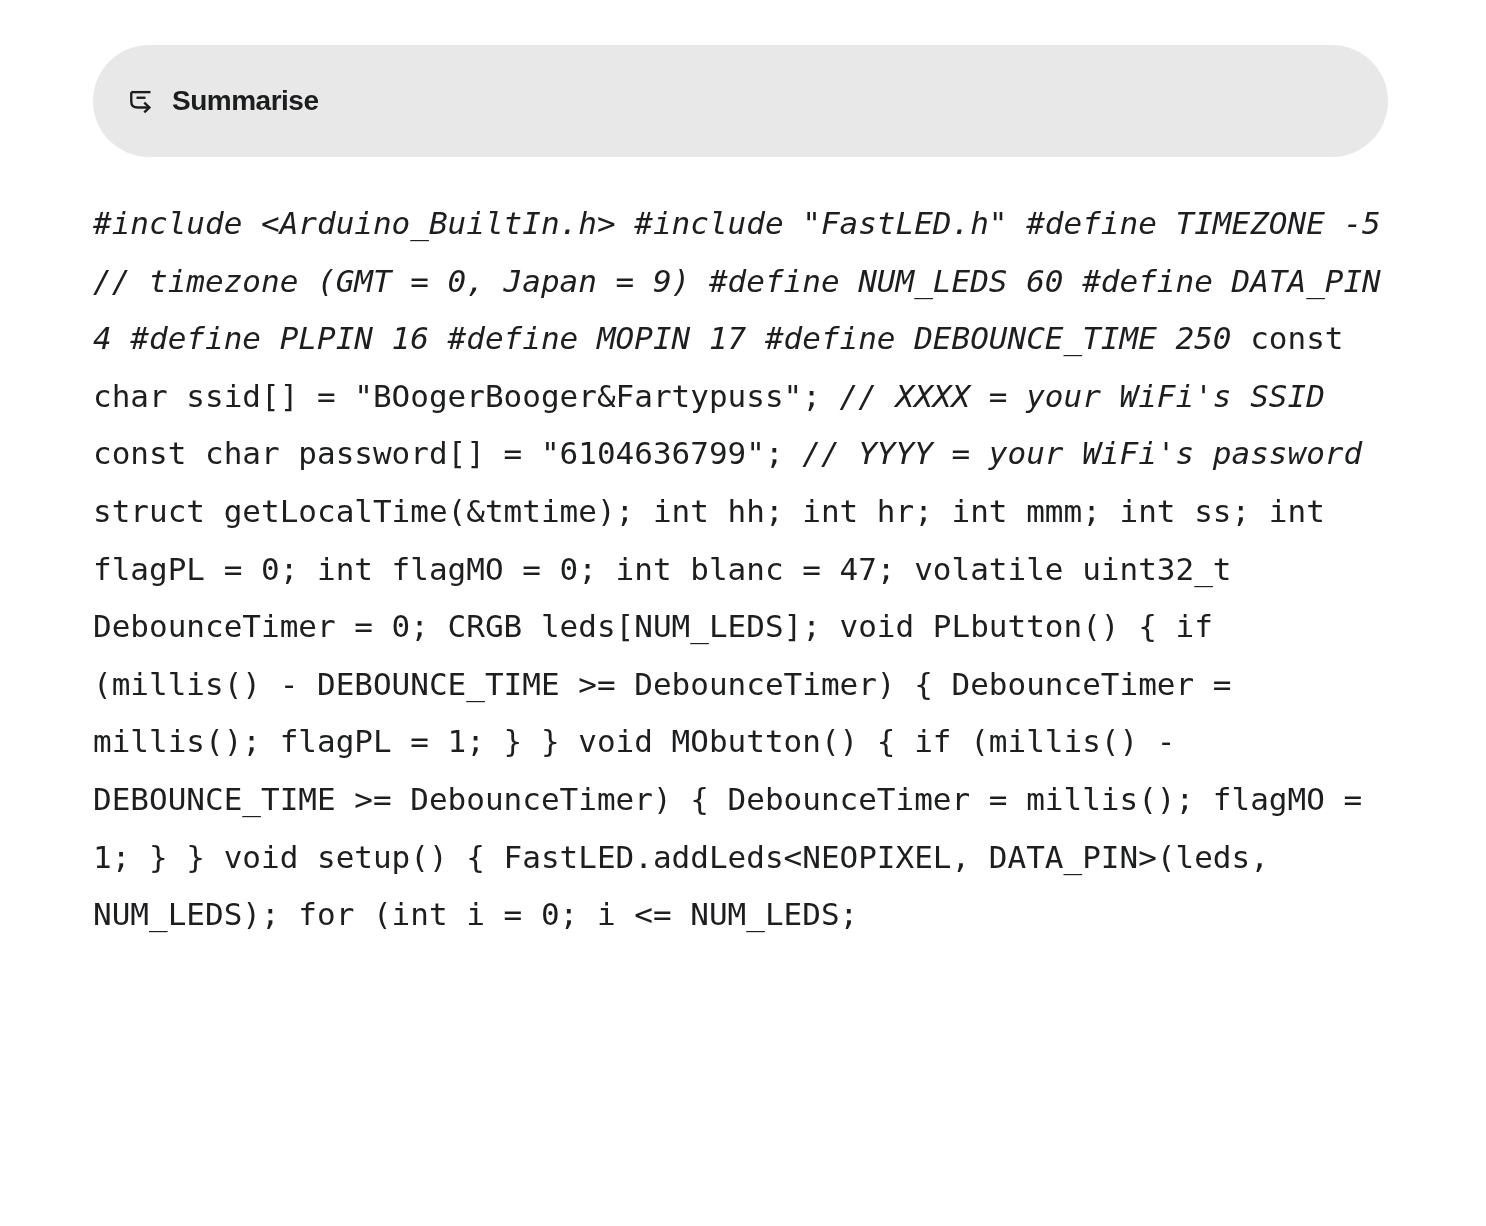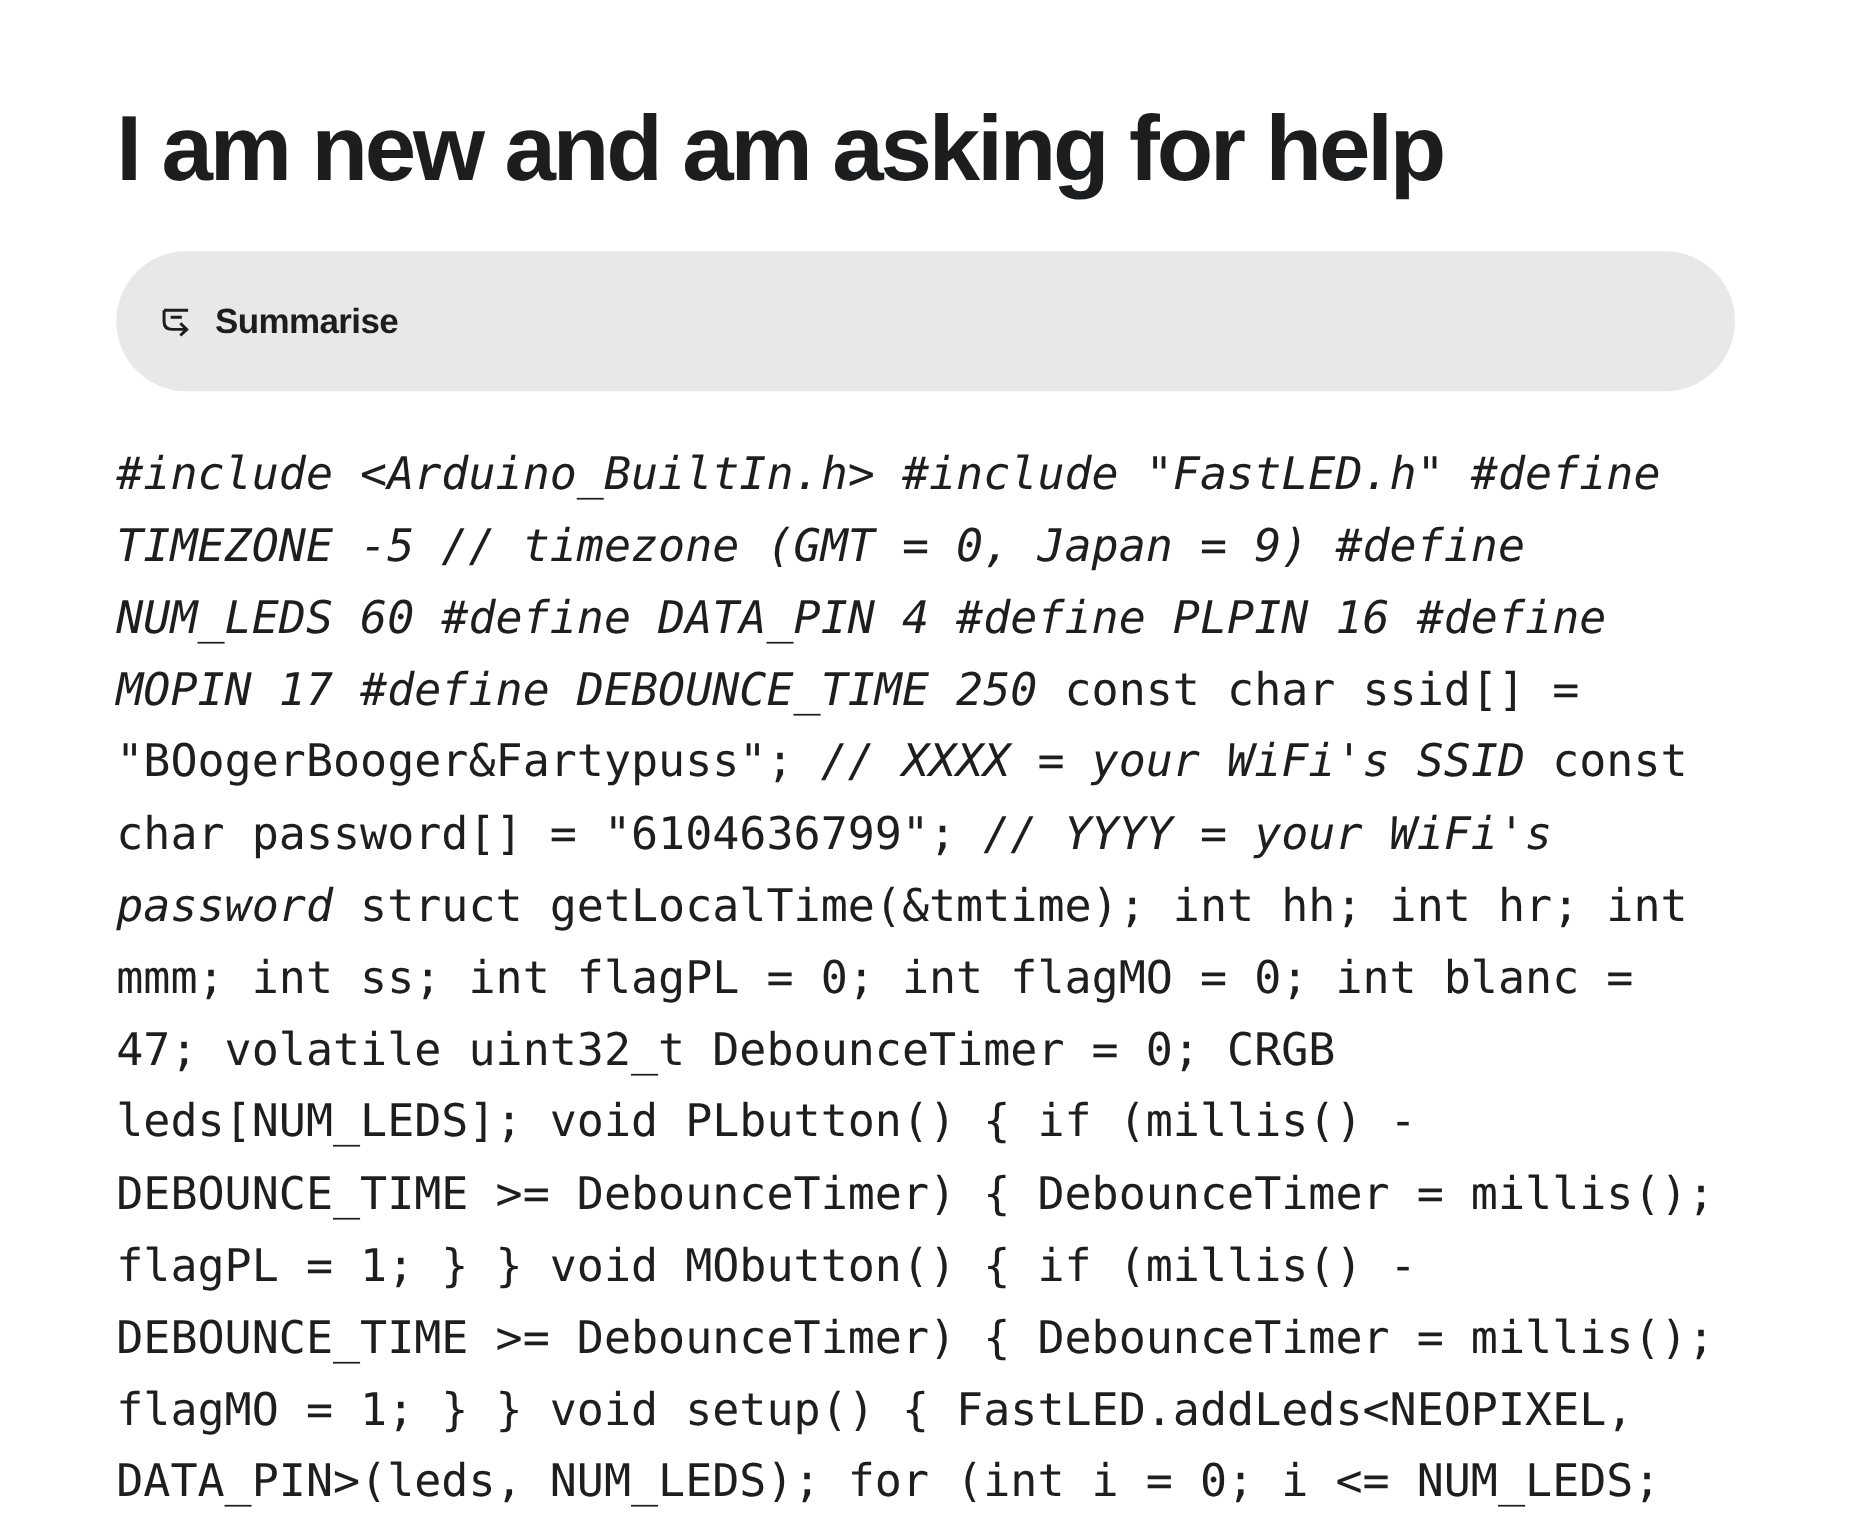--- a/index.html
+++ b/index.html
@@ -50,34 +50,33 @@
     font-family: "Liberation Sans", sans-serif;
     font-weight: 700;
     font-size: 28px;
     letter-spacing: -0.5px;
     color: #1c1d1f;
   }
   .post-body {
     margin: 38px 0 0 93px;
     width: 1288px;
     font-family: "DejaVu Sans Mono", monospace;
-    font-size: 36px;
+    font-size: 31px;
     line-height: 57.6px;
     color: #1d1e20;
     word-spacing: 0;
   }
   .post-body .it { font-style: italic; }
   .post-body .rm { font-style: normal; }
 </style>
 </head>
 <body>
 
 <div class="page">
 
-  <h1 class="post-title">I am new and am asking for help</h1>
 
   <button class="summarise-btn">
     <svg class="icon" viewBox="0 0 24 24" fill="none" stroke="#1c1d1f" stroke-width="1.9">
       <path d="M4.2 4.9 H19.6"></path>
       <path d="M8.4 9.4 H15.6"></path>
       <path d="M4.2 4.9 V12.1 C4.2 15.7 6.5 17.2 9.4 17.2 H17.6"></path>
       <path d="M14.6 13.3 L18.7 17.2 L14.6 21.1"></path>
     </svg>
     <span class="label">Summarise</span>
   </button>

